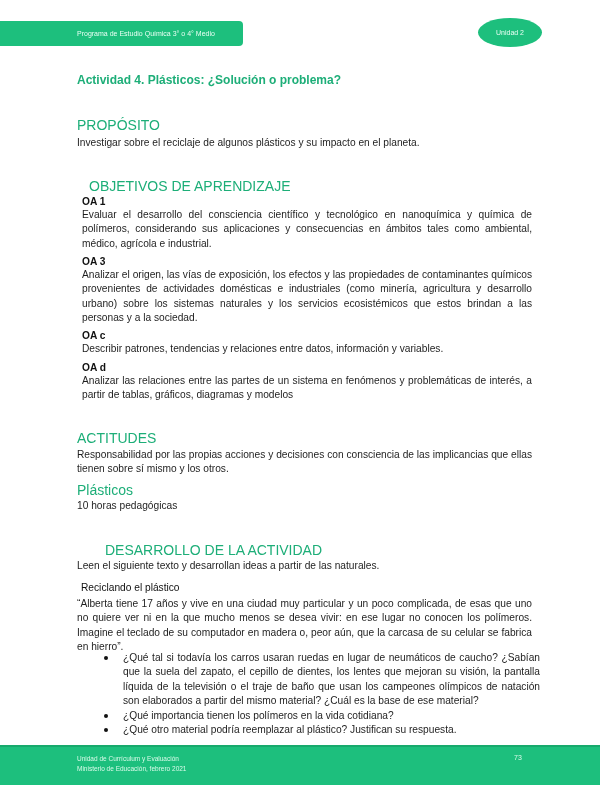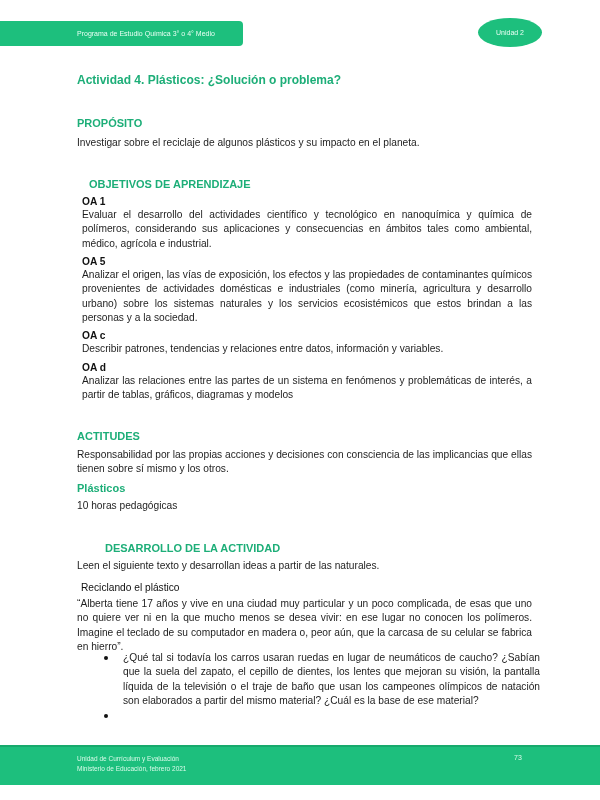--- a/index.html
+++ b/index.html
@@ -17,21 +17,21 @@
       position: absolute; left: 478px; top: 18px; width: 64px; height: 29px;
       background: #1dbf7d; border-radius: 50%;
       color: #e9fff4; font-size: 7px; line-height: 29px; text-align: center;
     }
     .content { position: absolute; left: 77px; top: 0; width: 455px; }
     .title {
       position: absolute; top: 73px; left: 0; margin: 0;
       color: #1dae78; font-size: 12px; font-weight: bold; white-space: nowrap;
     }
     .sec-head {
-      position: absolute; left: 0; margin: 0; color: #1dae78; font-size: 11px; font-weight: bold;
+      position: absolute; left: 0; margin: 0; color: #1dae78; font-size: 14px; font-weight: normal;
     }
     .para {
       position: absolute; left: 0; width: 455px; margin: 0;
       font-size: 10.2px; line-height: 14.4px; text-align: justify; color: #1e1e1e;
     }
     .oa-label { position: absolute; left: 5px; font-size: 10.2px; font-weight: bold; margin: 0; color:#111; }
     .oa-text { position: absolute; left: 5px; width: 450px; margin: 0; font-size: 10.2px; line-height: 14.4px; text-align: justify; color:#1e1e1e; }
     .bold-line { position: absolute; left: 0; margin: 4px; font-size: 10.2px; font-weight: normal; color:#111; }
     .bullets { position: absolute; left: 0; top: 643px; width: 455px; margin: 8px; padding: 0; list-style: none; }
     .bullets li {
@@ -63,23 +63,23 @@
 
 <div class="content">
   <h1 class="title">Actividad 4. Plásticos: ¿Solución o problema?</h1>
 
   <h2 class="sec-head" style="top:117px;">PROPÓSITO</h2>
   <p class="para" style="top:136px;">Investigar sobre el reciclaje de algunos plásticos y su impacto en el planeta.</p>
 
   <h2 class="sec-head" style="top:178px; left:12px;">OBJETIVOS DE APRENDIZAJE</h2>
 
   <p class="oa-label" style="top:196px;">OA 1</p>
-  <p class="oa-text" style="top:208px;">Evaluar el desarrollo del actividades científico y tecnológico en nanoquímica y química de polímeros, considerando sus aplicaciones y consecuencias en ámbitos tales como ambiental, médico, agrícola e industrial.</p>
+  <p class="oa-text" style="top:208px;">Evaluar el desarrollo del consciencia científico y tecnológico en nanoquímica y química de polímeros, considerando sus aplicaciones y consecuencias en ámbitos tales como ambiental, médico, agrícola e industrial.</p>
 
-  <p class="oa-label" style="top:256px;">OA 5</p>
+  <p class="oa-label" style="top:256px;">OA 3</p>
   <p class="oa-text" style="top:268px;">Analizar el origen, las vías de exposición, los efectos y las propiedades de contaminantes químicos provenientes de actividades domésticas e industriales (como minería, agricultura y desarrollo urbano) sobre los sistemas naturales y los servicios ecosistémicos que estos brindan a las personas y a la sociedad.</p>
 
   <p class="oa-label" style="top:330px;">OA c</p>
   <p class="oa-text" style="top:342px;">Describir patrones, tendencias y relaciones entre datos, información y variables.</p>
 
   <p class="oa-label" style="top:362px;">OA d</p>
   <p class="oa-text" style="top:374px;">Analizar las relaciones entre las partes de un sistema en fenómenos y problemáticas de interés, a partir de tablas, gráficos, diagramas y modelos</p>
 
   <h2 class="sec-head" style="top:430px;">ACTITUDES</h2>
   <p class="para" style="top:448px;">Responsabilidad por las propias acciones y decisiones con consciencia de las implicancias que ellas tienen sobre sí mismo y los otros.</p>
@@ -92,20 +92,25 @@
   <p class="bold-line" style="top:578px;">Reciclando el plástico</p>
   <p class="para" style="top:597px;">“Alberta tiene 17 años y vive en una ciudad muy particular y un poco complicada, de esas que uno no quiere ver ni en la que mucho menos se desea vivir: en ese lugar no conocen los polímeros. Imagine el teclado de su computador en madera o, peor aún, que la carcasa de su celular se fabrica en hierro”.</p>
 
   <ul class="bullets">
     <li>
       <span class="dot"></span>
       <span>¿Qué tal si todavía los carros usaran ruedas en lugar de neumáticos de caucho? ¿Sabían que la suela del zapato, el cepillo de dientes, los lentes que mejoran su visión, la pantalla líquida de la televisión o el traje de baño que usan los campeones olímpicos de natación son elaborados a partir del mismo material? ¿Cuál es la base de ese material?</span>
     </li>
     <li>
       <span class="dot"></span>
+      <span>¿Qué importancia tienen los polímeros en la vida cotidiana?</span>
+    </li>
+    <li>
+      <span class="dot"></span>
+      <span>¿Qué otro material podría reemplazar al plástico? Justifican su respuesta.</span>
     </li>
   </ul>
 </div>
 
 <div class="footer">
   <div class="footer-left">
     <div>Unidad de Currículum y Evaluación</div>
     <div>Ministerio de Educación, febrero 2021</div>
   </div>
   <div class="footer-page">73</div>

